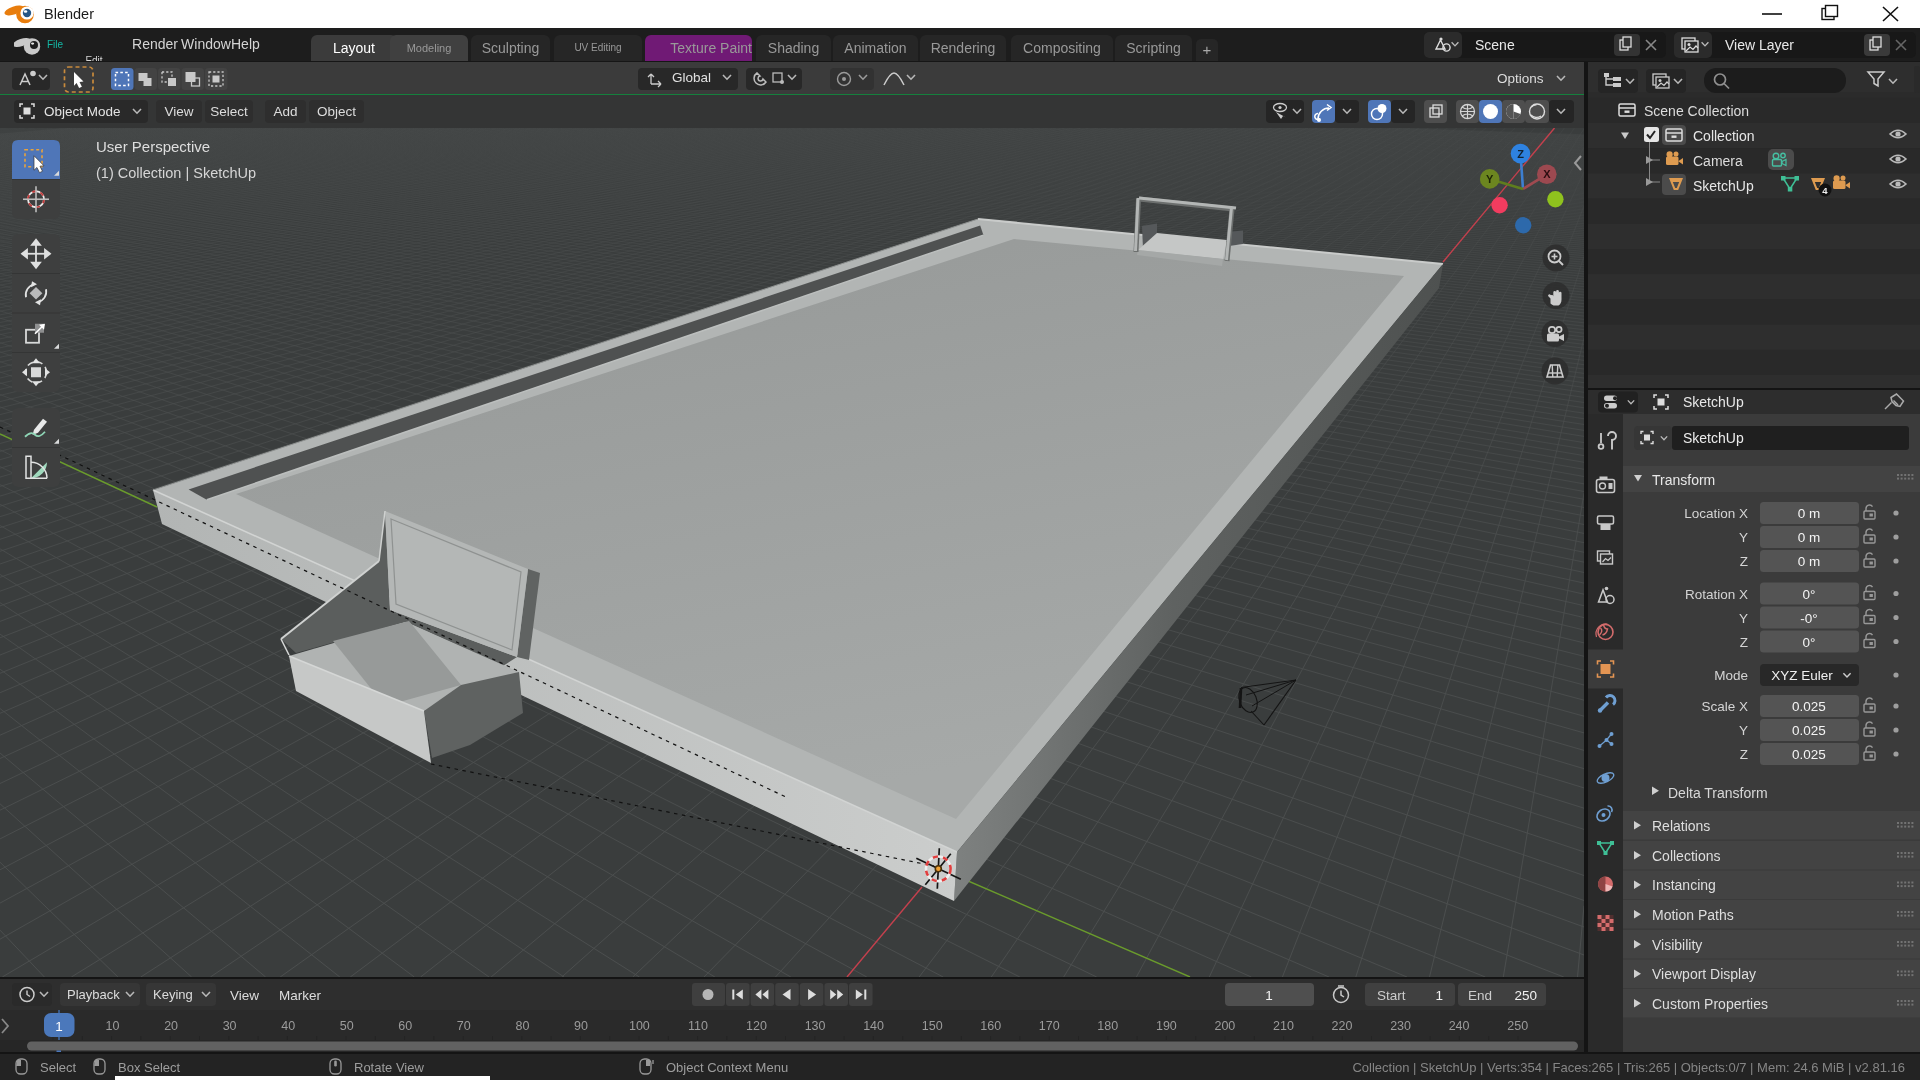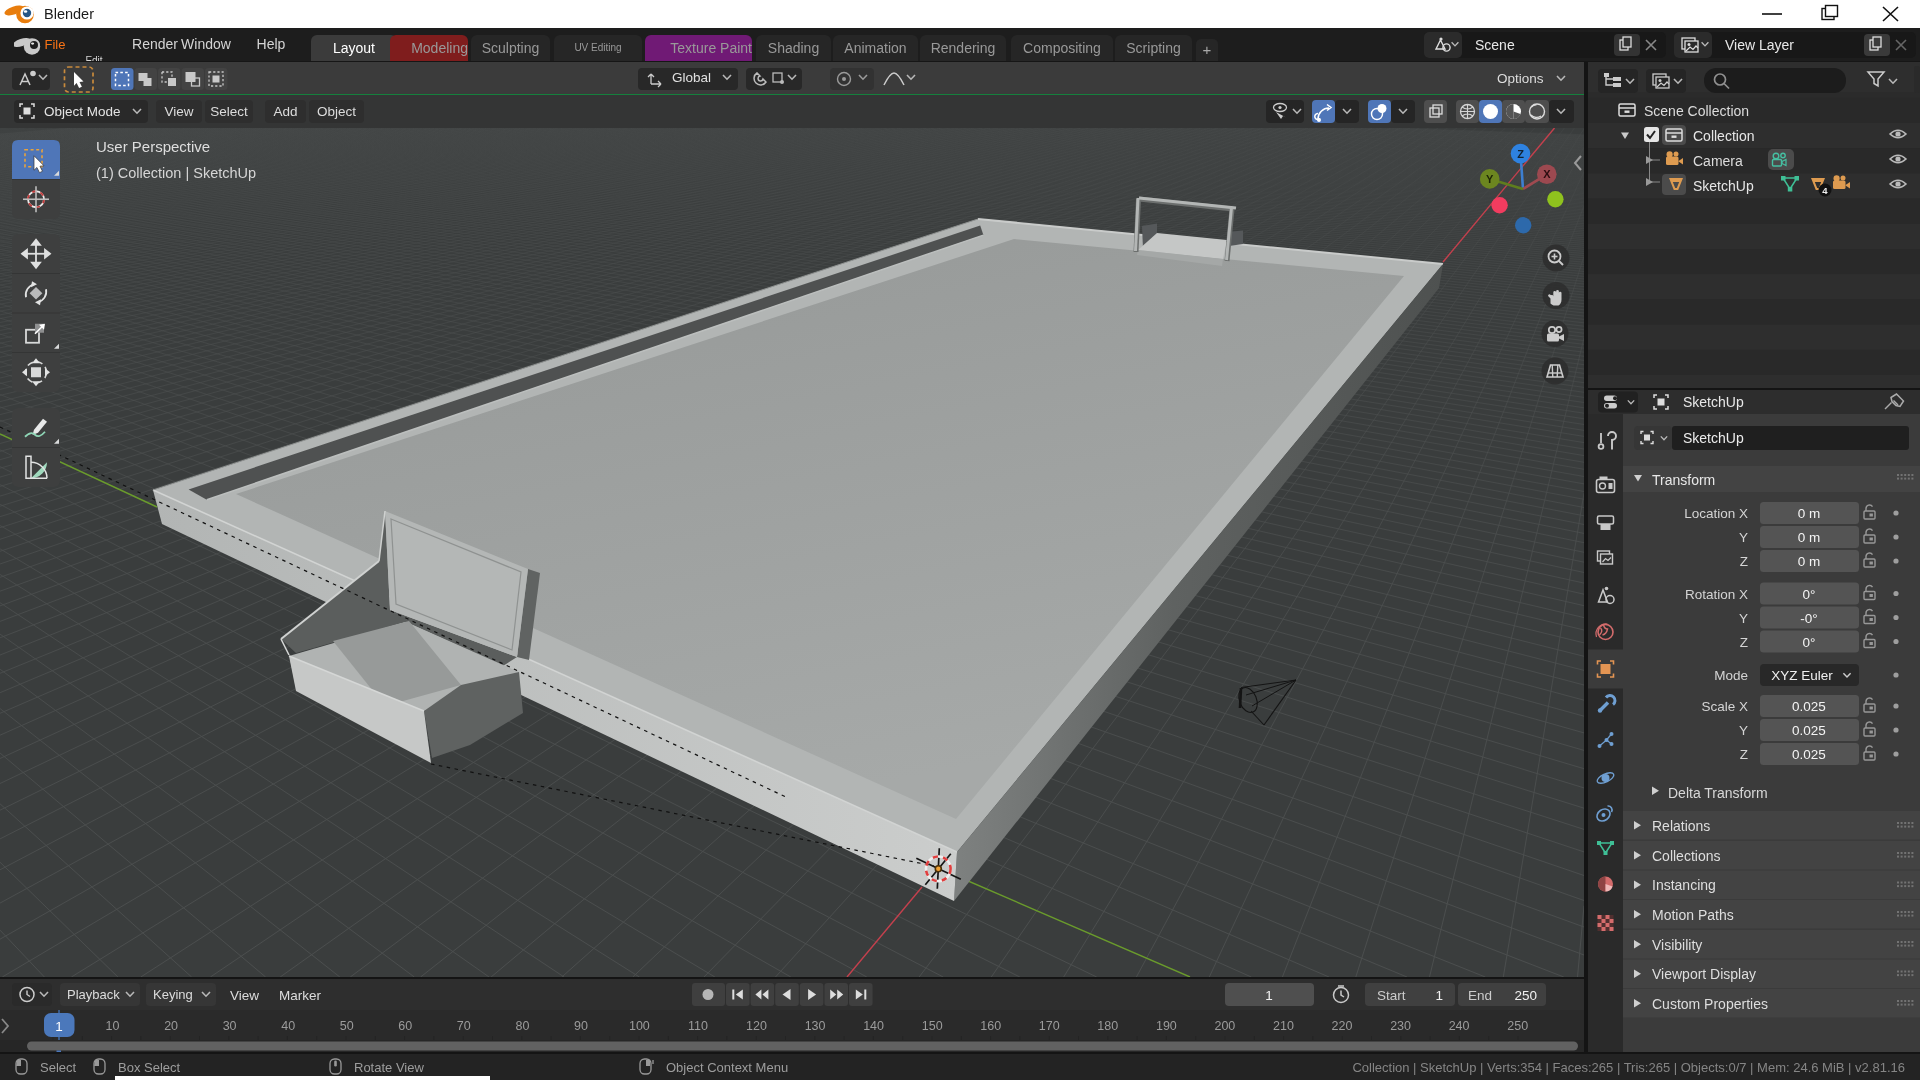--- a/index.html
+++ b/index.html
@@ -23,27 +23,27 @@
   <path d="M1883,7 l15,14 M1898,7 l-15,14" stroke="#111" stroke-width="1.6"></path>
  </svg>
 </div>
 <div style="position:absolute;left:0;top:28px;width:1920px;height:34px;background:#1d1d1d">
  <svg style="position:absolute;left:14px;top:4px" width="30" height="26">
   <circle cx="18" cy="14.5" r="8.2" fill="#c9c9c9"></circle>
   <ellipse cx="7.5" cy="10.5" rx="9" ry="3.6" transform="rotate(-18 7.5 10.5)" fill="#c9c9c9"></ellipse>
   <circle cx="20" cy="13" r="5" fill="#1d1d1d" stroke="#c9c9c9" stroke-width="2"></circle>
   <ellipse cx="18.6" cy="11.6" rx="1.6" ry="1.1" fill="#e8e8e8"></ellipse>
  </svg>
-    <div style="position:absolute;left:15px;top:0;width:80px;height:34px;color:#f97316;font-size:13px;text-align:center;line-height:33px">File</div>
+    <div style="position:absolute;left:15px;top:0;width:80px;height:34px;color:#14b8a6;font-size:10px;text-align:center;line-height:33px">File</div>
     <div style="position:absolute;left:54px;top:16px;width:80px;height:34px;color:#d4d4d4;font-size:10px;text-align:center;line-height:33px">Edit</div>
     <div style="position:absolute;left:98px;top:0;width:80px;height:34px;color:#d4d4d4;font-size:14px;text-align:right;line-height:33px">Render</div>
     <div style="position:absolute;left:166px;top:0;width:80px;height:34px;color:#d4d4d4;font-size:14px;text-align:center;line-height:33px">Window</div>
-    <div style="position:absolute;left:231px;top:0;width:80px;height:34px;color:#d4d4d4;font-size:14px;text-align:center;line-height:33px">Help</div>
+    <div style="position:absolute;left:231px;top:0;width:80px;height:34px;color:#d4d4d4;font-size:14px;line-height:33px">Help</div>
     <div style="position:absolute;left:311px;top:7px;width:86px;height:27px;background:#3b3b3b;border-radius:6px 6px 0 0;color:#ffffff;font-size:14px;text-align:center;line-height:26px">Layout</div>
-    <div style="position:absolute;left:390px;top:7px;width:78px;height:27px;background:#7f1d1d;border-radius:6px 6px 0 0;color:#999999;font-size:14px;text-align:right;line-height:26px">Modeling</div>
+    <div style="position:absolute;left:390px;top:7px;width:78px;height:27px;background:#404040;border-radius:6px 6px 0 0;color:#999999;font-size:11px;text-align:center;line-height:26px">Modeling</div>
     <div style="position:absolute;left:471px;top:7px;width:79px;height:27px;background:#262626;border-radius:6px 6px 0 0;color:#999999;font-size:14px;text-align:center;line-height:26px">Sculpting</div>
     <div style="position:absolute;left:554px;top:7px;width:88px;height:27px;background:#262626;border-radius:6px 6px 0 0;color:#999999;font-size:10px;text-align:center;line-height:26px">UV Editing</div>
     <div style="position:absolute;left:645px;top:7px;width:107px;height:27px;background:#701a75;border-radius:6px 6px 0 0;color:#999999;font-size:14px;text-align:right;line-height:26px">Texture Paint</div>
     <div style="position:absolute;left:756px;top:7px;width:75px;height:27px;background:#262626;border-radius:6px 6px 0 0;color:#999999;font-size:14px;text-align:center;line-height:26px">Shading</div>
     <div style="position:absolute;left:833px;top:7px;width:85px;height:27px;background:#262626;border-radius:6px 6px 0 0;color:#999999;font-size:14px;text-align:center;line-height:26px">Animation</div>
     <div style="position:absolute;left:920px;top:7px;width:86px;height:27px;background:#262626;border-radius:6px 6px 0 0;color:#999999;font-size:14px;text-align:center;line-height:26px">Rendering</div>
     <div style="position:absolute;left:1011px;top:7px;width:102px;height:27px;background:#262626;border-radius:6px 6px 0 0;color:#999999;font-size:14px;text-align:center;line-height:26px">Compositing</div>
     <div style="position:absolute;left:1115px;top:7px;width:77px;height:27px;background:#262626;border-radius:6px 6px 0 0;color:#999999;font-size:14px;text-align:center;line-height:26px">Scripting</div>
     <div style="position:absolute;left:1196px;top:11px;width:22px;height:23px;background:#262626;border-radius:5px 5px 0 0;color:#aaa;font-size:15px;text-align:center;line-height:22px">+</div>
  <svg style="position:absolute;left:1424px;top:3px" width="492" height="28">

